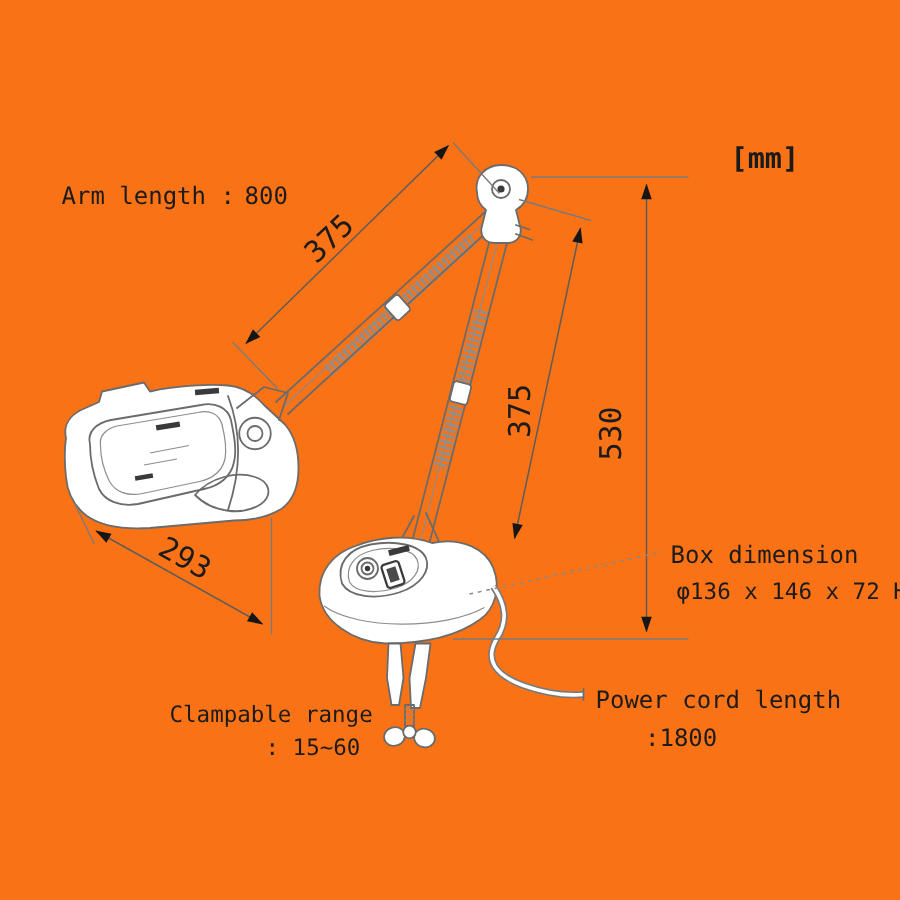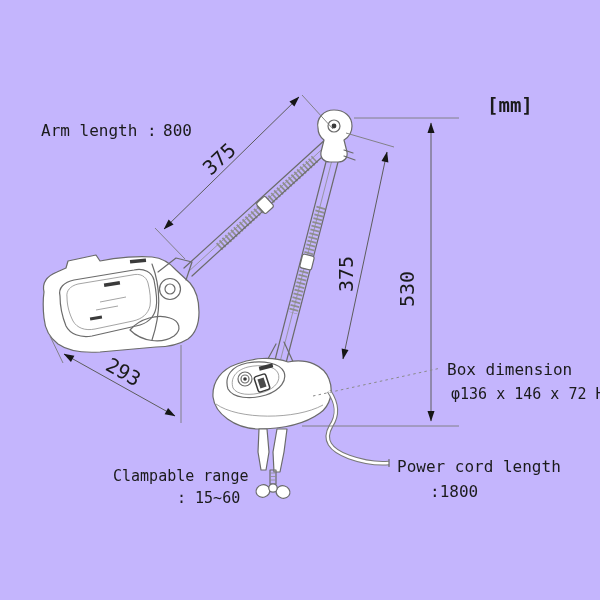--- a/index.html
+++ b/index.html
@@ -1,16 +1,16 @@
 <!DOCTYPE html>
 <html><head>
 <meta charset="utf-8">
 <style>
   html,body{margin:0;padding:0;background:#ffffff;}
-  .stage{position:relative;width:600px;height:600px;background:#c4b5fd;overflow:hidden;}
+  .stage{position:relative;width:600px;height:600px;background:#f97316;overflow:hidden;}
   svg{display:block;}
   text{font-family:"DejaVu Sans Mono","Liberation Mono",monospace;fill:#1b1b1b;}
   .lbl{font-size:16px;}
   .lbl-sm{font-size:15px;}
   .dimnum{font-size:20px;text-anchor:middle;}
   .unit{font-size:19px;font-weight:600;}
   .outline{fill:none;stroke:#6b6b6b;stroke-width:1.2;stroke-linejoin:round;stroke-linecap:round;}
   .outline-f{fill:#ffffff;stroke:#6b6b6b;stroke-width:1.2;stroke-linejoin:round;}
   .thin{fill:none;stroke:#8d8d8d;stroke-width:0.8;}
   .dim{stroke:#5c5c5c;stroke-width:1;fill:none;}

